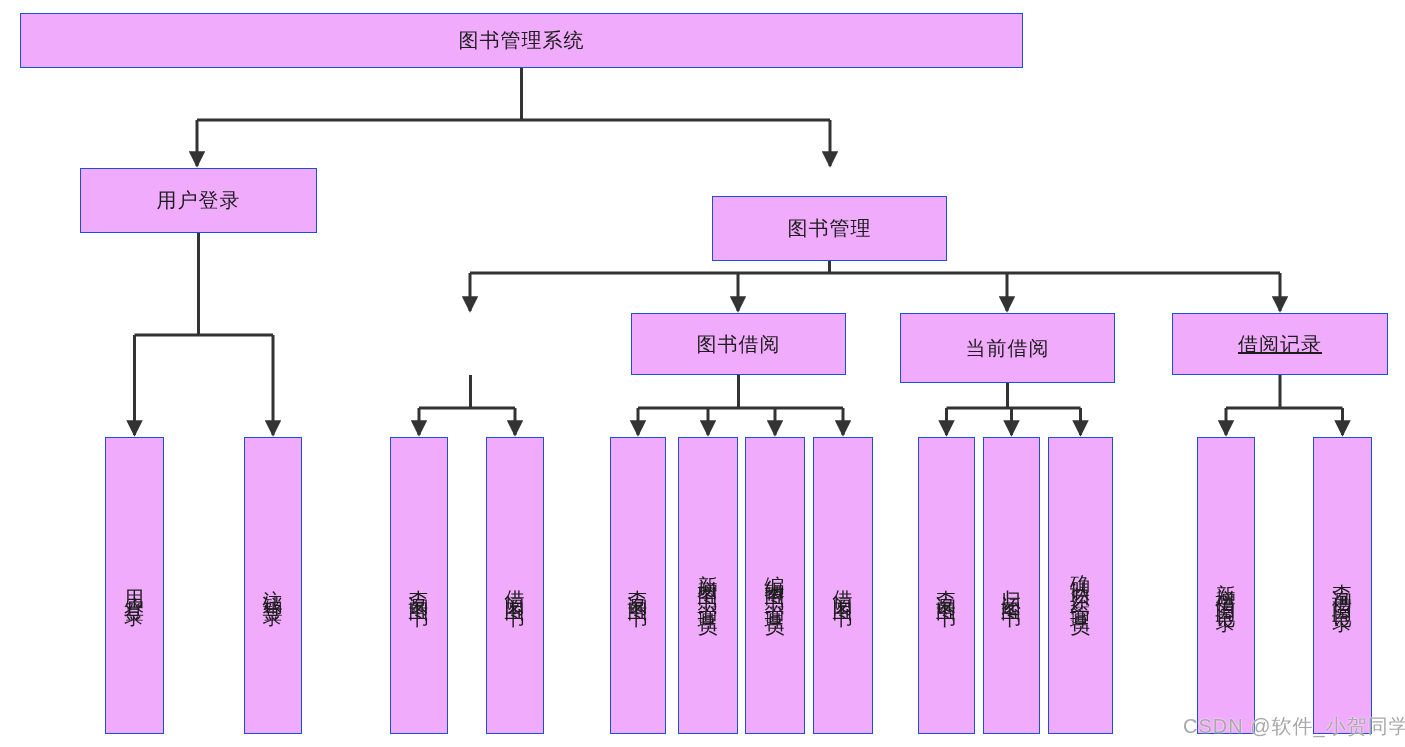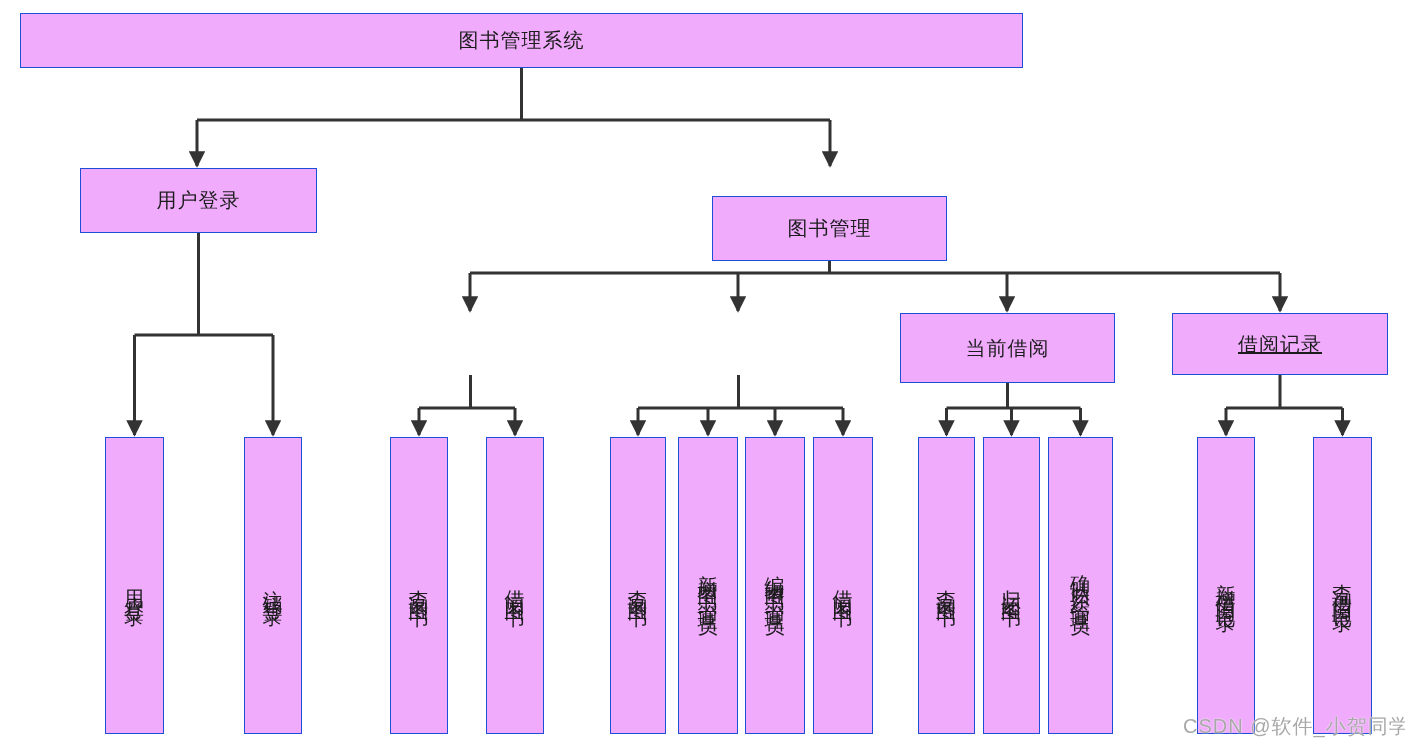--- a/index.html
+++ b/index.html
@@ -81,20 +81,23 @@
     <span>图书管理系统</span>
   </div>
 
   <div class="box" style="left:80px;top:168px;width:237px;height:65px;">
     <span>用户登录</span>
   </div>
   <div class="box" style="left:712px;top:168px;width:235px;height:65px;margin-top:28px;">
     <span>图书管理</span>
   </div>
 
+  <div class="box" style="left:631px;top:313px;width:215px;height:62px;">
+    <span>图书借阅</span>
+  </div>
   <div class="box" style="left:900px;top:313px;width:215px;height:70px;">
     <span>当前借阅</span>
   </div>
   <div class="box" style="left:1172px;top:313px;width:216px;height:62px;text-decoration:underline;">
     <span>借阅记录</span>
   </div>
 
   <div class="box leaf" style="left:105px;top:437px;width:59px;height:297px;">
     <span class="vtext">用户登录</span>
   </div>

